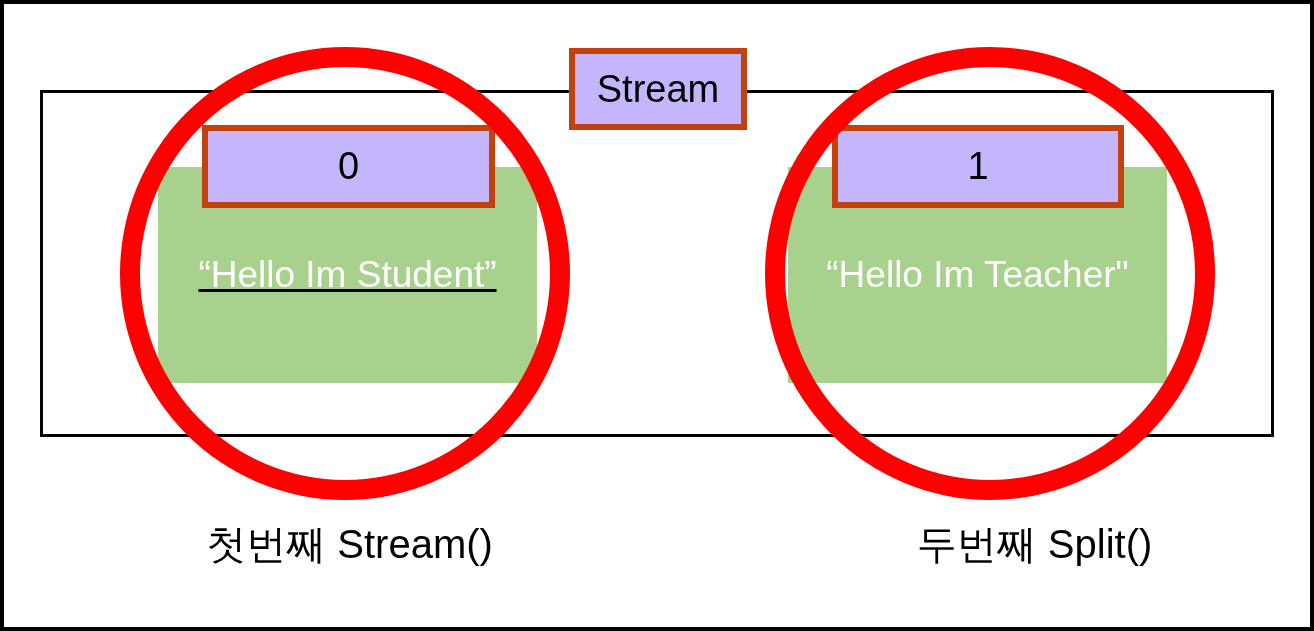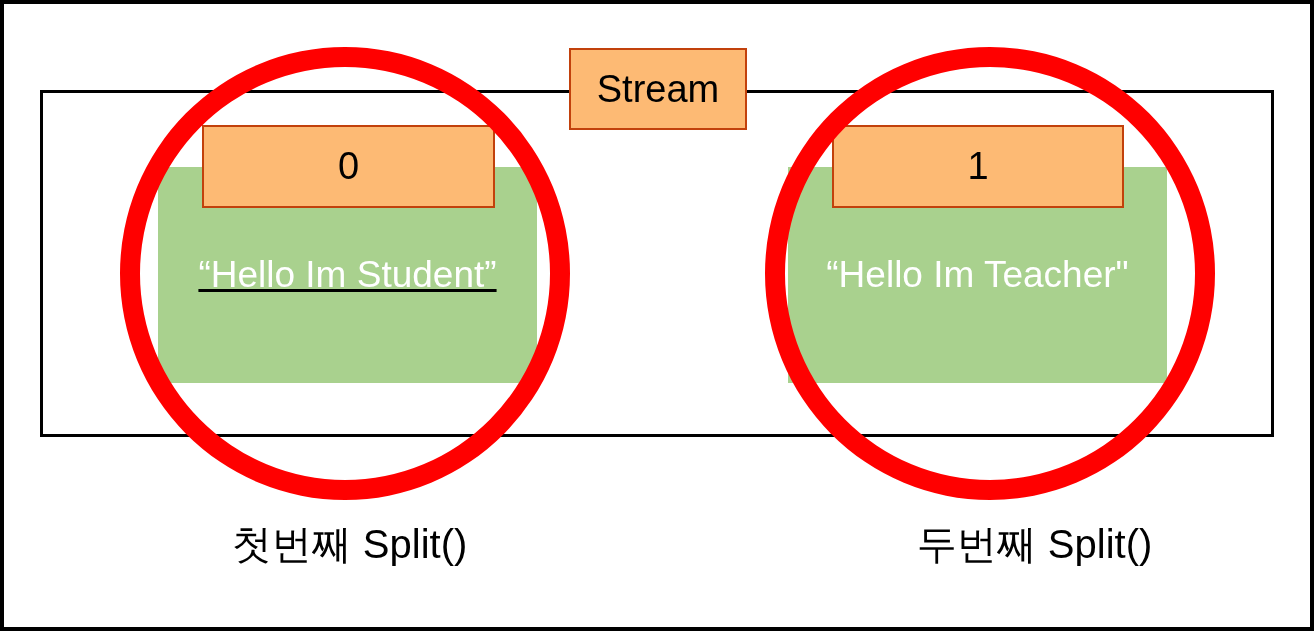--- a/index.html
+++ b/index.html
@@ -27,22 +27,22 @@
     width: 1234px;
     height: 347px;
     border: 3px solid #000000;
     background: transparent;
     z-index: 1;
   }
 
   
   .yellow-box {
     position: absolute;
-    background: #fdba74;
-    border: 2px solid #c2410c;
+    background: #c4b5fd;
+    border: 6px solid #c2410c;
     display: flex;
     align-items: center;
     justify-content: center;
     color: #000000;
     z-index: 3;
   }
   .stream-box {
     left: 565px;
     top: 44px;
     width: 178px;
@@ -107,21 +107,21 @@
     <span>Stream</span>
   </div>
 
   <div class="green-box g0">
     <span class="value-text">“Hello Im Student”</span>
   </div>
   <div class="yellow-box index-box g0">
     <span>0</span>
   </div>
   <div class="red-circle g0"></div>
-  <div class="caption g0">첫번째 Split()</div>
+  <div class="caption g0">첫번째 Stream()</div>
 
   <div class="green-box g1">
     <span class="value-text">“Hello Im Teacher"</span>
   </div>
   <div class="yellow-box index-box g1">
     <span>1</span>
   </div>
   <div class="red-circle g1"></div>
   <div class="caption g1">두번째 Split()</div>
 

